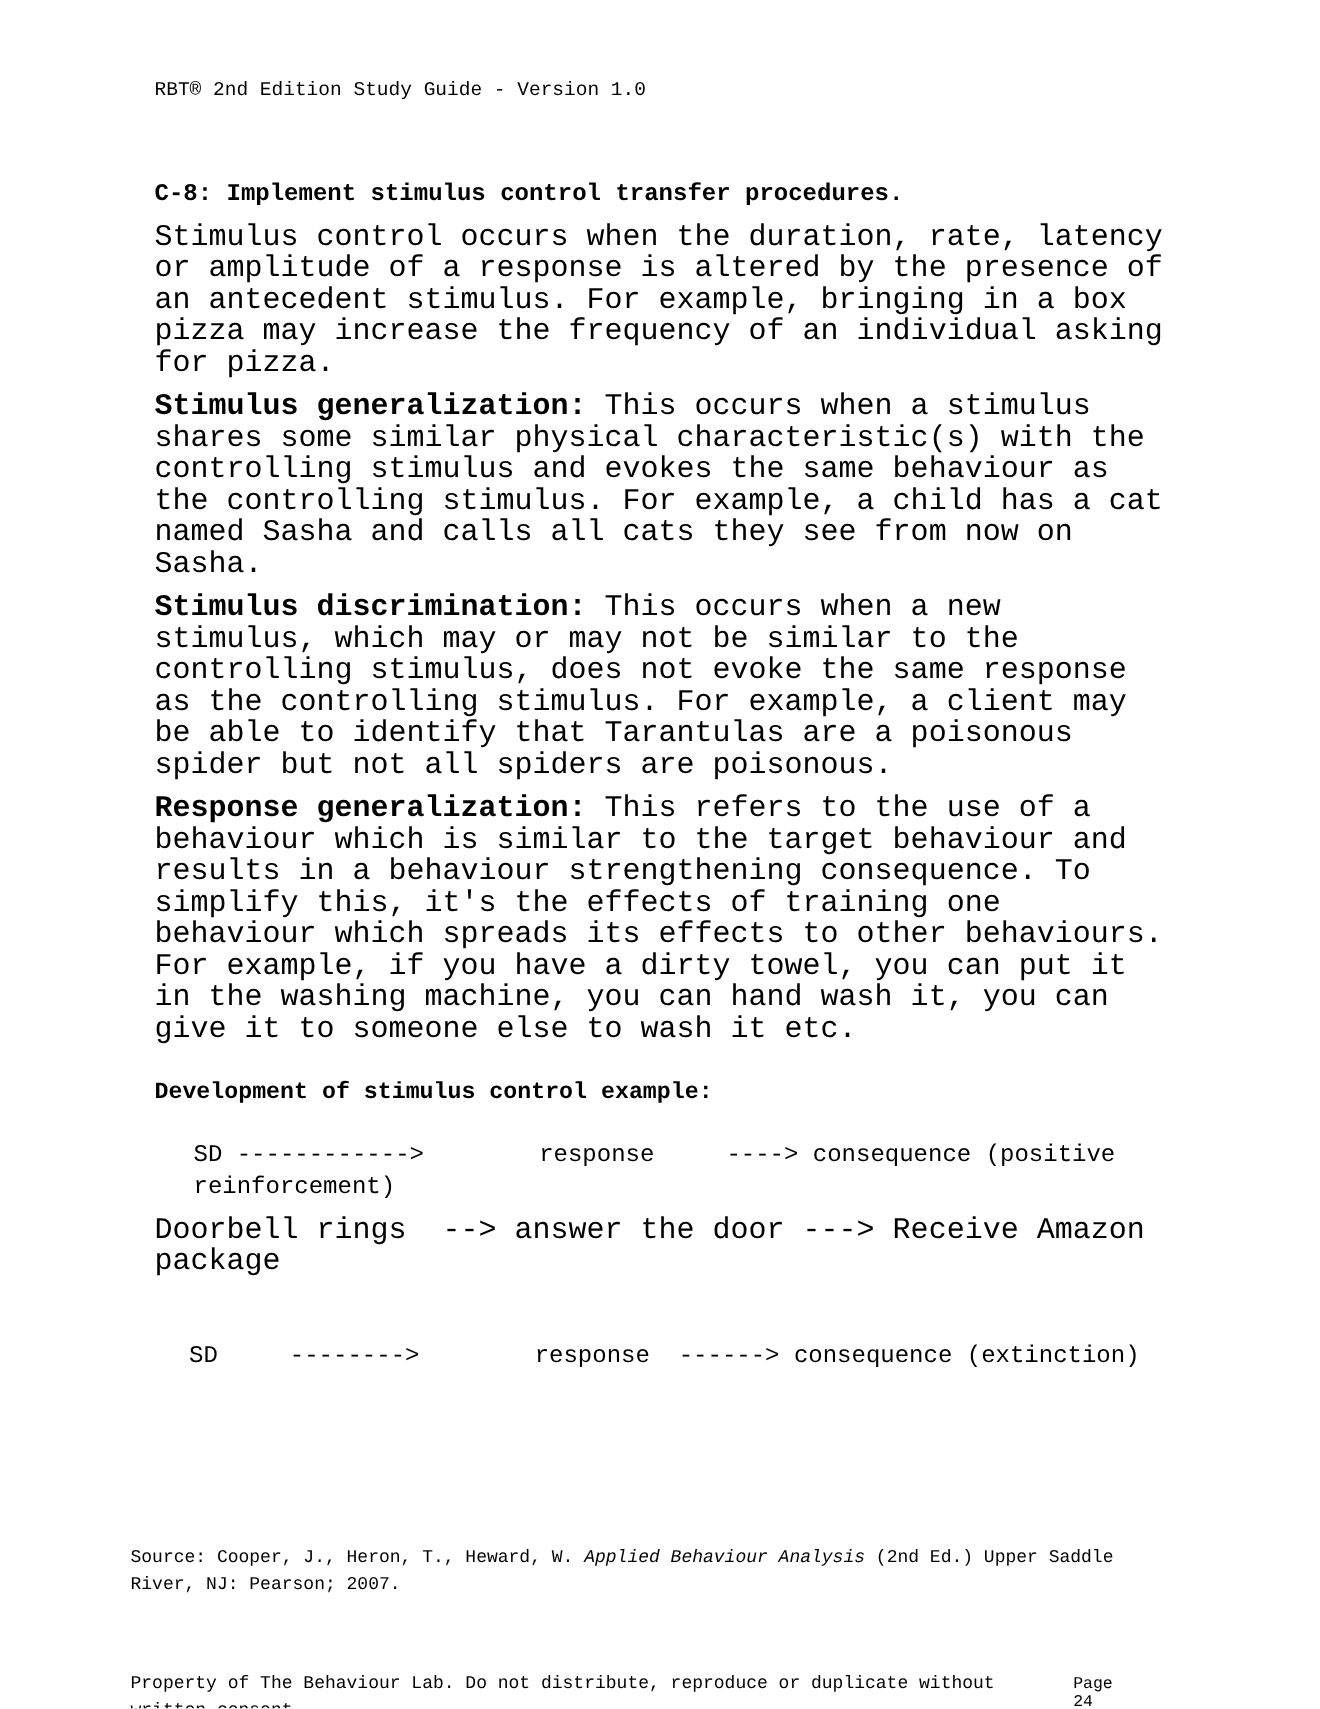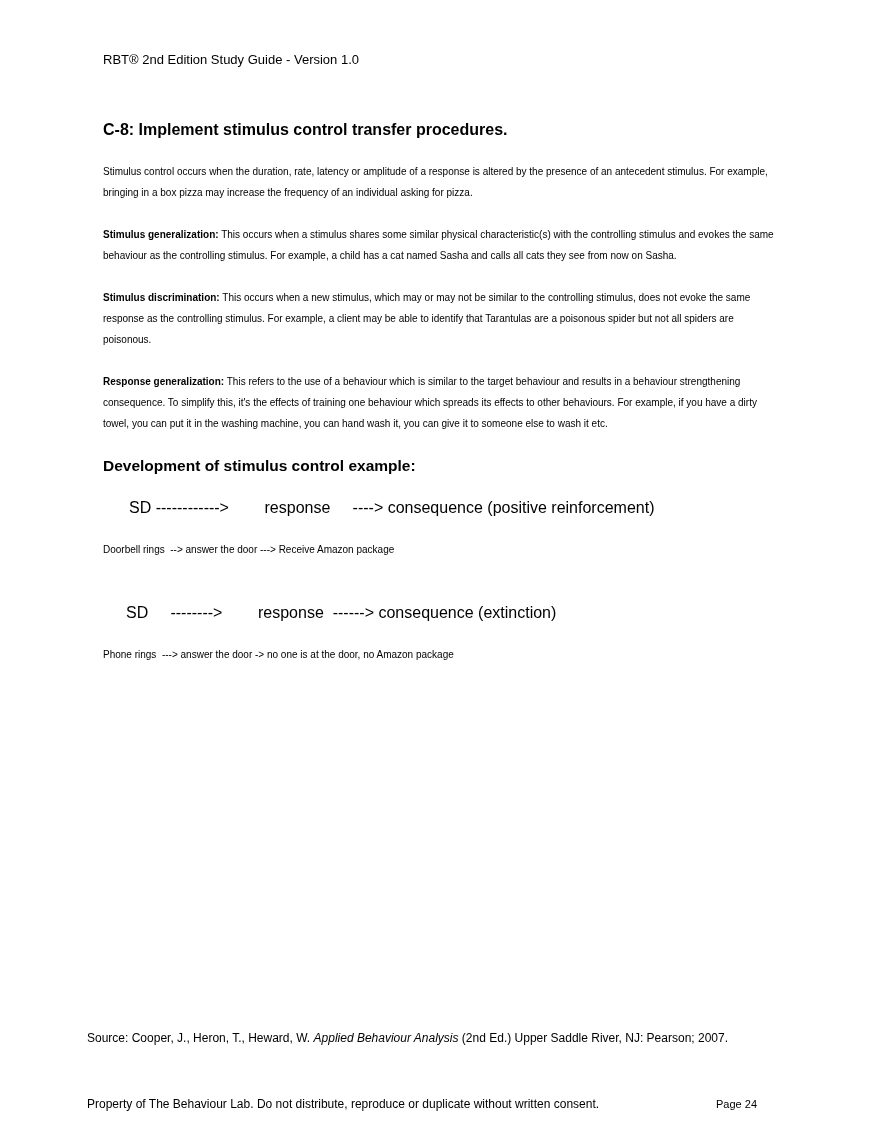--- a/index.html
+++ b/index.html
@@ -6,40 +6,40 @@
     margin: 0;
     padding: 0;
     background: #ffffff;
   }
   .page {
     position: relative;
     width: 880px;
     height: 1139px;
     background: #ffffff;
     color: #000000;
-    font-family: Liberation Sans, sans-serif;
+    font-family: Liberation Mono, monospace;
     box-sizing: border-box;
     padding: 52px 100px 0 103px;
     overflow: hidden;
     border-radius: 23px;
   }
   .doc-header {
     font-size: 13px;
     line-height: 16px;
   }
   .title {
     font-size: 16px;
     line-height: 21px;
     font-weight: bold;
     margin: 51px 0 0 0;
   }
   p.body {
-    font-size: 10px;
+    font-size: 20px;
     line-height: 21px;
-    margin: 21px 0 0 0;
+    margin: 8px 0 0 0;
   }
   p.body b {
     font-weight: bold;
   }
   .subheading {
     font-size: 15.5px;
     line-height: 21px;
     font-weight: bold;
     margin: 21px 0 0 0;
   }
@@ -98,21 +98,20 @@
   <p class="body"><b>Response generalization:</b><span> This refers to the use of a behaviour which is similar to the target behaviour and results in a behaviour strengthening consequence. To simplify this, it's the effects of training one behaviour which spreads its effects to other behaviours. For example, if you have a dirty towel, you can put it in the washing machine, you can hand wash it, you can give it to someone else to wash it etc.</span></p>
 
   <h2 class="subheading">Development of stimulus control example:</h2>
 
   <p class="formula indent1">SD ------------&gt;        response     ----&gt; consequence (positive reinforcement)</p>
 
   <p class="body example">Doorbell rings  --&gt; answer the door ---&gt; Receive Amazon package</p>
 
   <p class="formula indent2 gap-top">SD     --------&gt;        response  ------&gt; consequence (extinction)</p>
 
-  <p class="body example">Phone rings  ---&gt; answer the door -&gt; no one is at the door, no Amazon package</p>
 
   <div class="footer">
     <div class="source"><span>Source: Cooper, J., Heron, T., Heward, W. </span><i>Applied Behaviour Analysis</i><span> (2nd Ed.) Upper Saddle River, NJ: Pearson; 2007.</span></div>
     <div class="footer-row">
       <span class="property">Property of The Behaviour Lab. Do not distribute, reproduce or duplicate without written consent.</span>
       <span class="page-num">Page 24</span>
     </div>
   </div>
 
 </div>

